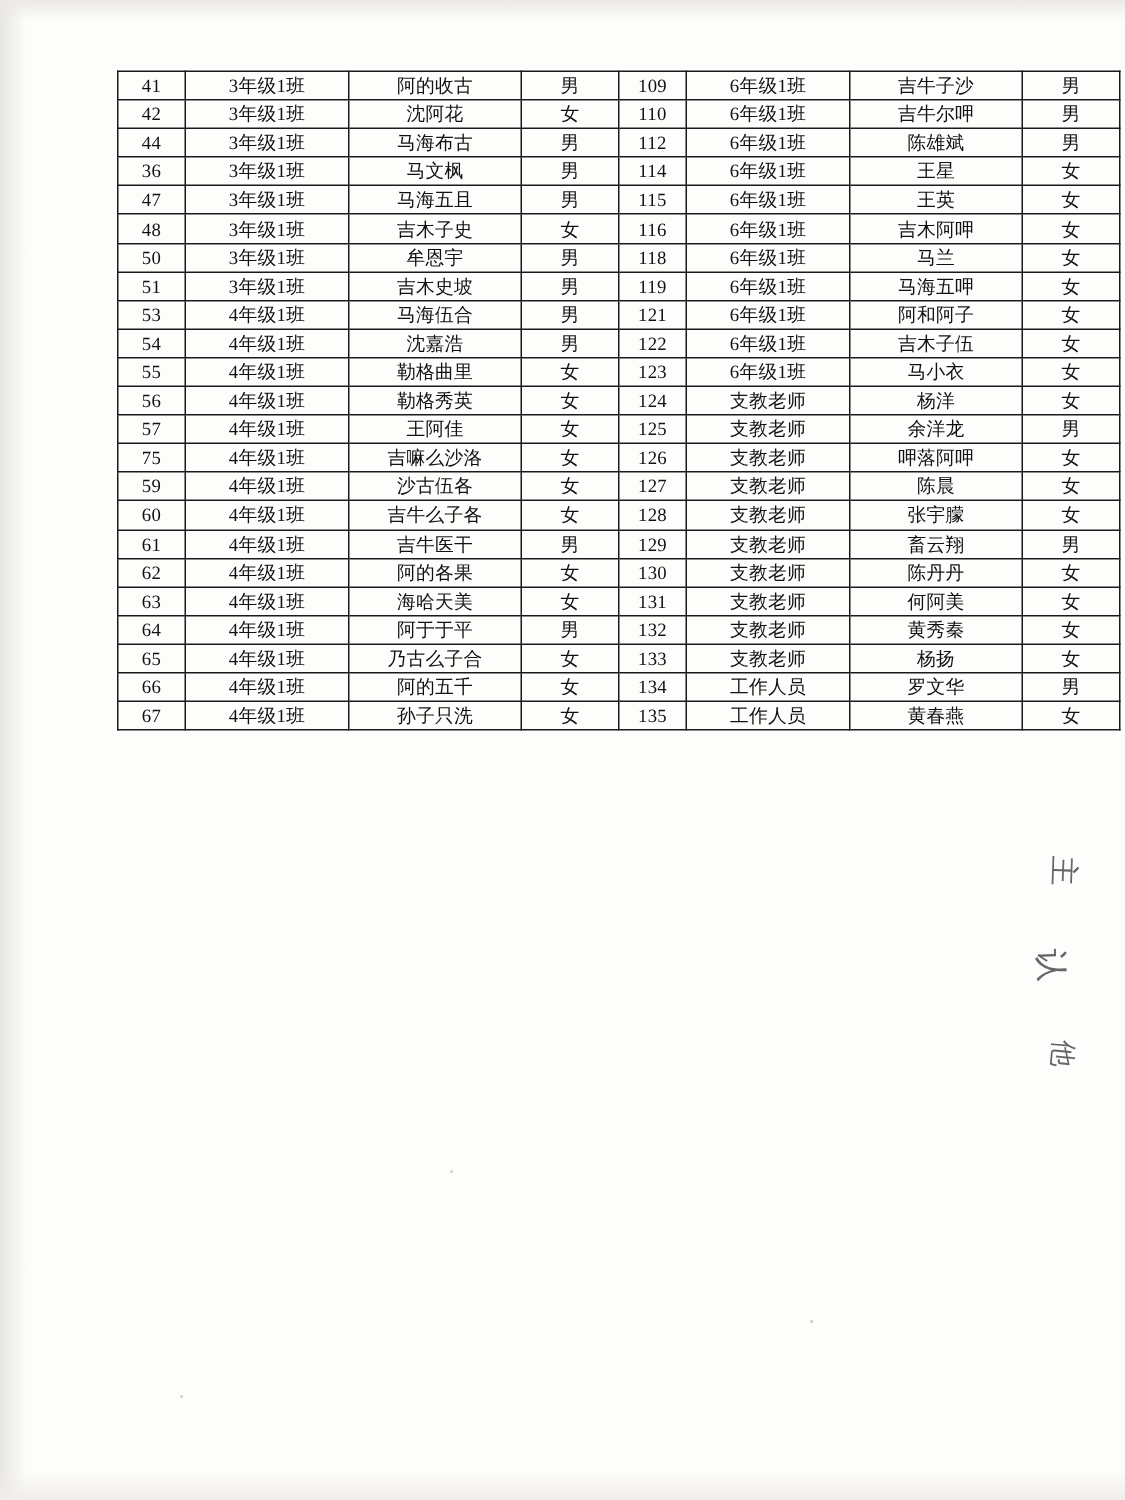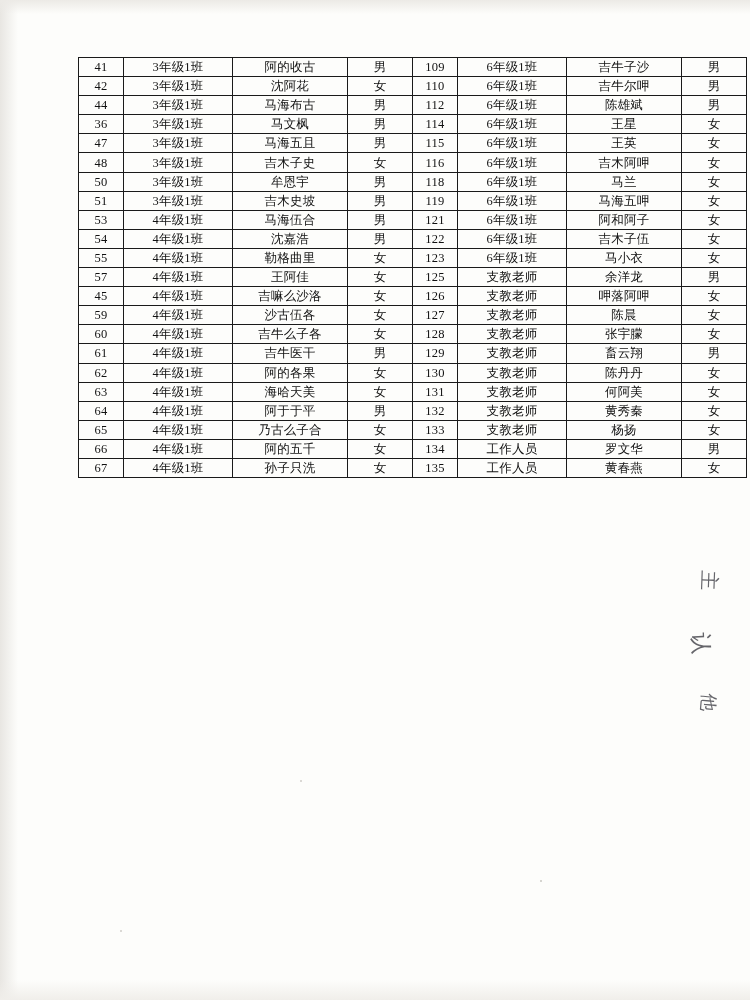--- a/index.html
+++ b/index.html
@@ -33,21 +33,21 @@
   }
   .page-edge-bottom {
     position: absolute;
     left: 0; right: 0; bottom: 0; height: 20px;
     background: linear-gradient(to top, #f0eeea, rgba(255,255,255,0));
   }
 
   .table-wrap {
     position: absolute;
     left: 78px;
-    top: 57px;
+    top: 47px;
     width: 594px;
   }
   table.roster {
     border-collapse: collapse;
     width: 100%;
     table-layout: fixed;
   }
   table.roster td {
     border: 1px solid #1a1a1a;
     height: 18.1px;
@@ -234,31 +234,41 @@
             <td class="num"><span>55</span></td>
             <td class="cls"><span>4年级1班</span></td>
             <td class="name"><span>勒格曲里</span></td>
             <td class="sex"><span>女</span></td>
             <td class="num"><span>123</span></td>
             <td class="cls"><span>6年级1班</span></td>
             <td class="name"><span>马小衣</span></td>
             <td class="sex"><span>女</span></td>
           </tr>
           <tr>
+            <td class="num"><span>56</span></td>
+            <td class="cls"><span>4年级1班</span></td>
+            <td class="name"><span>勒格秀英</span></td>
+            <td class="sex"><span>女</span></td>
+            <td class="num"><span>124</span></td>
+            <td class="cls"><span>支教老师</span></td>
+            <td class="name"><span>杨洋</span></td>
+            <td class="sex"><span>女</span></td>
+          </tr>
+          <tr>
             <td class="num"><span>57</span></td>
             <td class="cls"><span>4年级1班</span></td>
             <td class="name"><span>王阿佳</span></td>
             <td class="sex"><span>女</span></td>
             <td class="num"><span>125</span></td>
             <td class="cls"><span>支教老师</span></td>
             <td class="name"><span>余洋龙</span></td>
             <td class="sex"><span>男</span></td>
           </tr>
           <tr>
-            <td class="num"><span>45</span></td>
+            <td class="num"><span>75</span></td>
             <td class="cls"><span>4年级1班</span></td>
             <td class="name"><span>吉嘛么沙洛</span></td>
             <td class="sex"><span>女</span></td>
             <td class="num"><span>126</span></td>
             <td class="cls"><span>支教老师</span></td>
             <td class="name"><span>呷落阿呷</span></td>
             <td class="sex"><span>女</span></td>
           </tr>
           <tr>
             <td class="num"><span>59</span></td>

